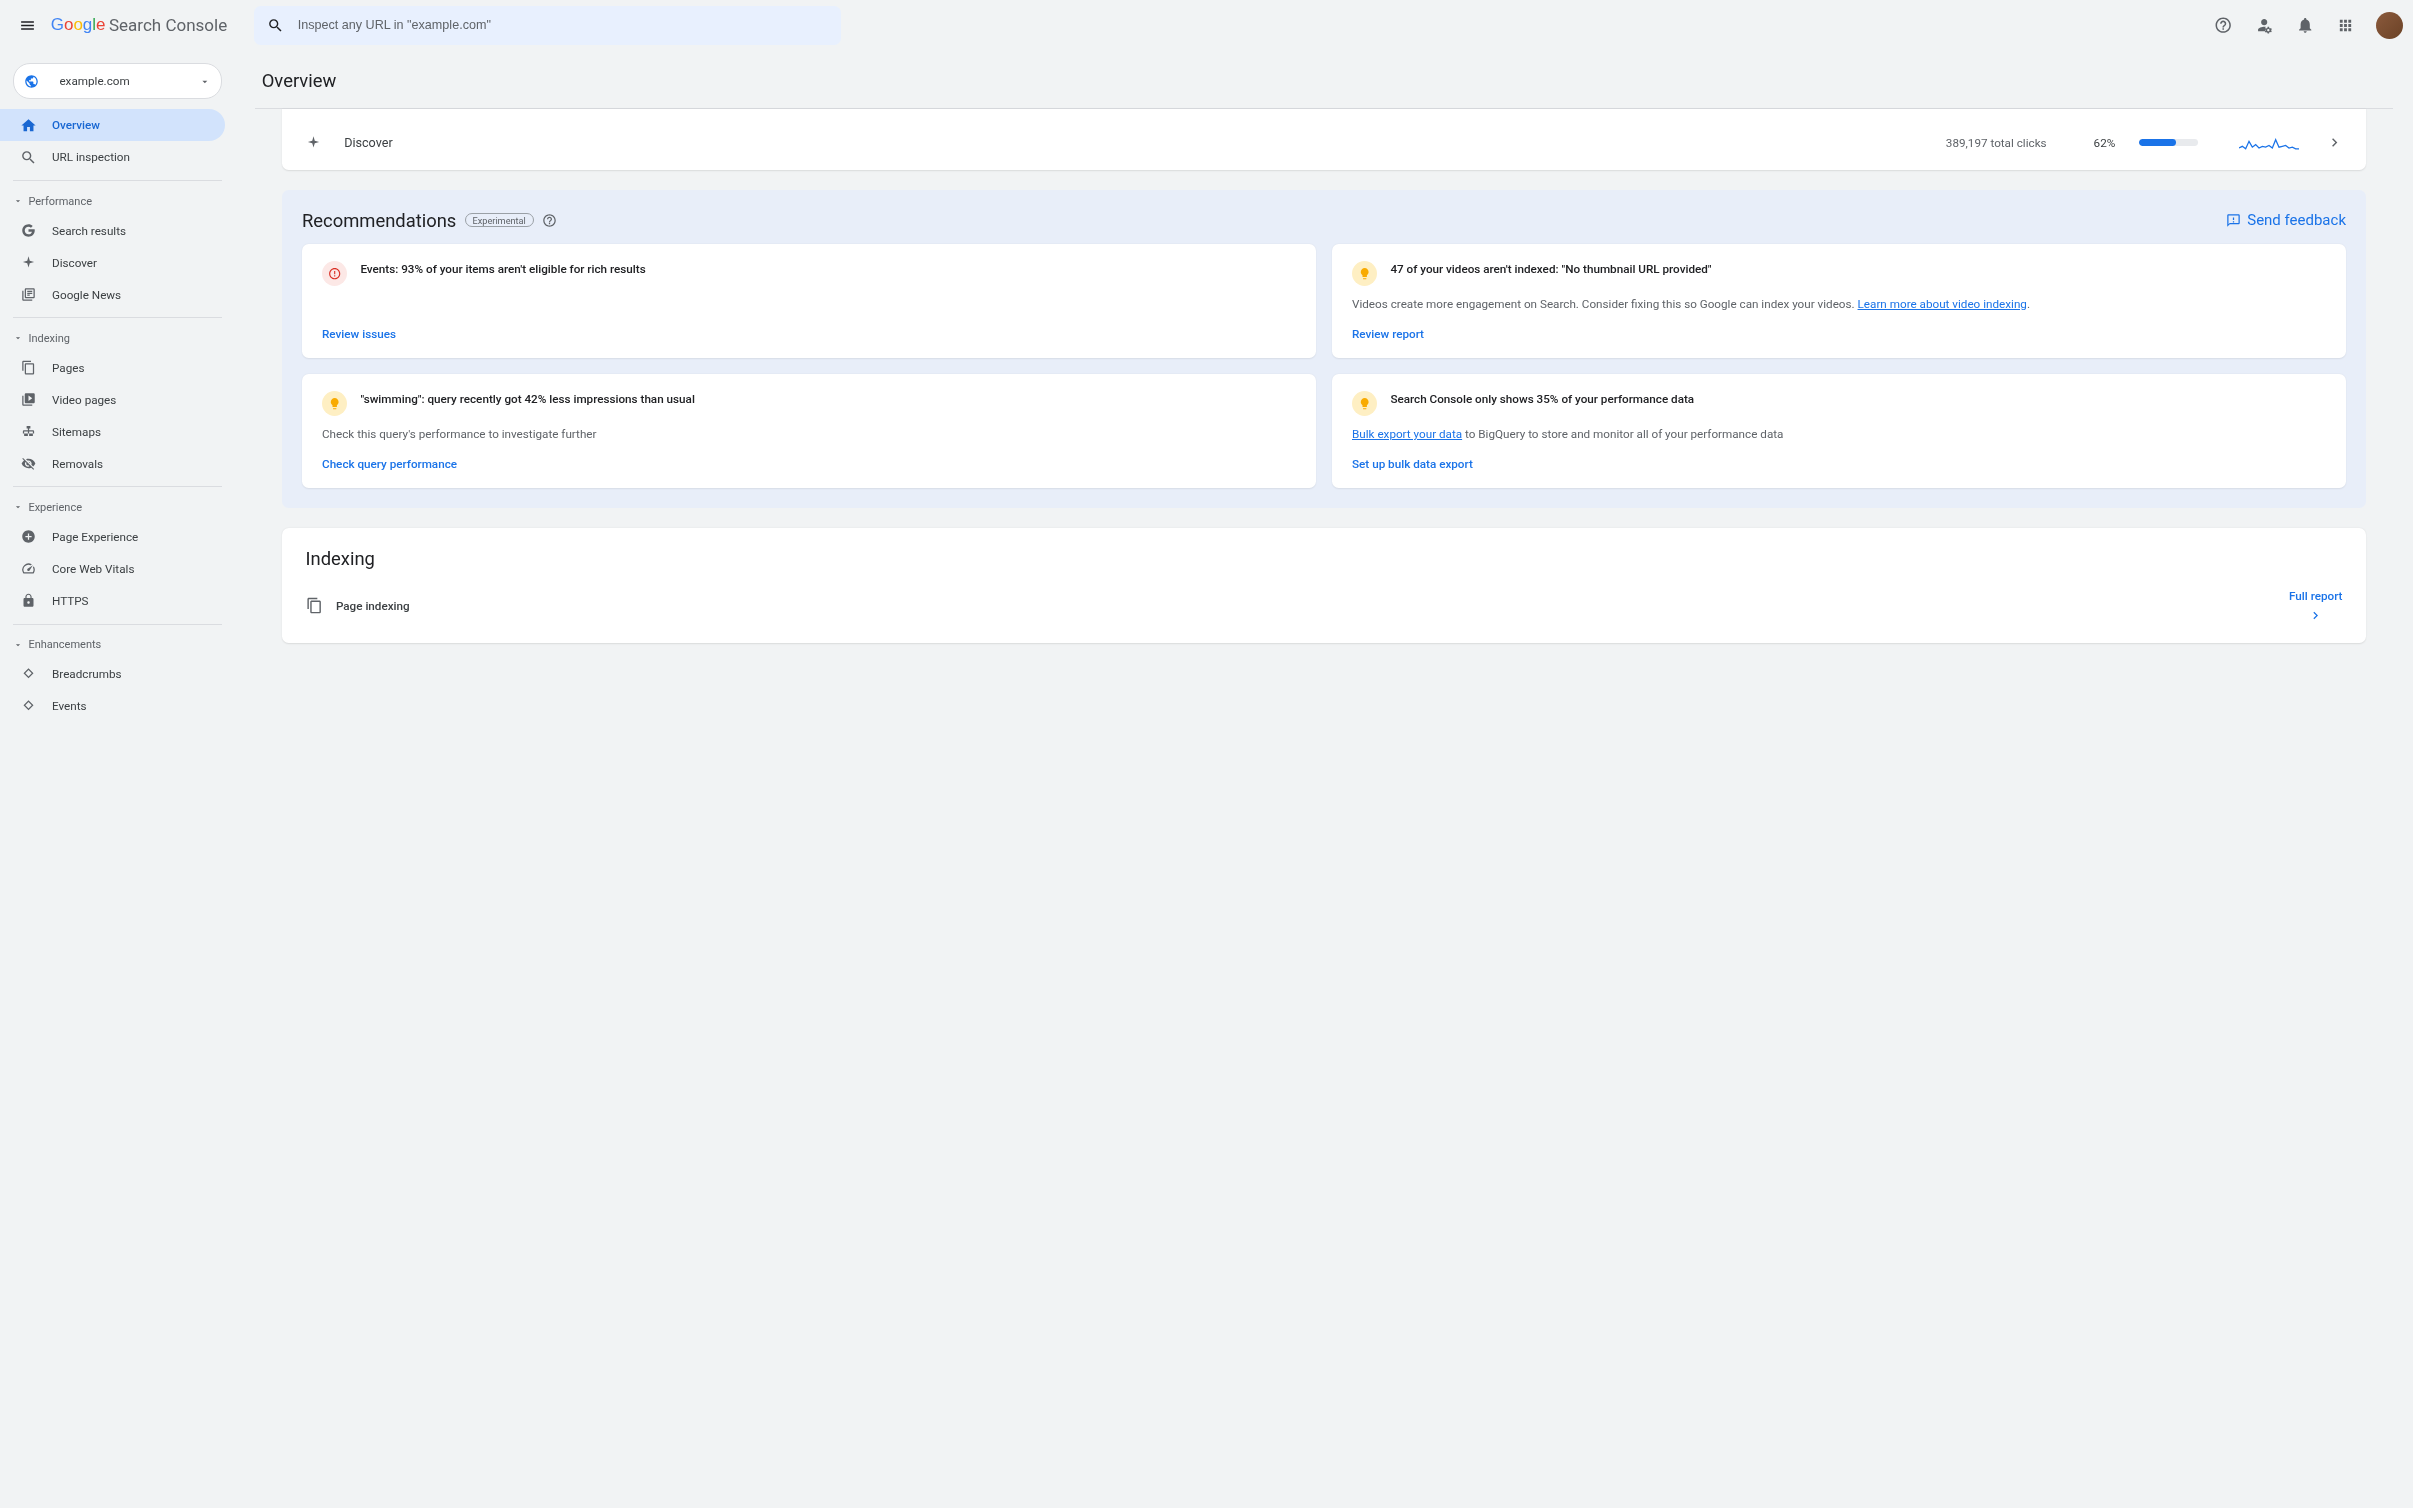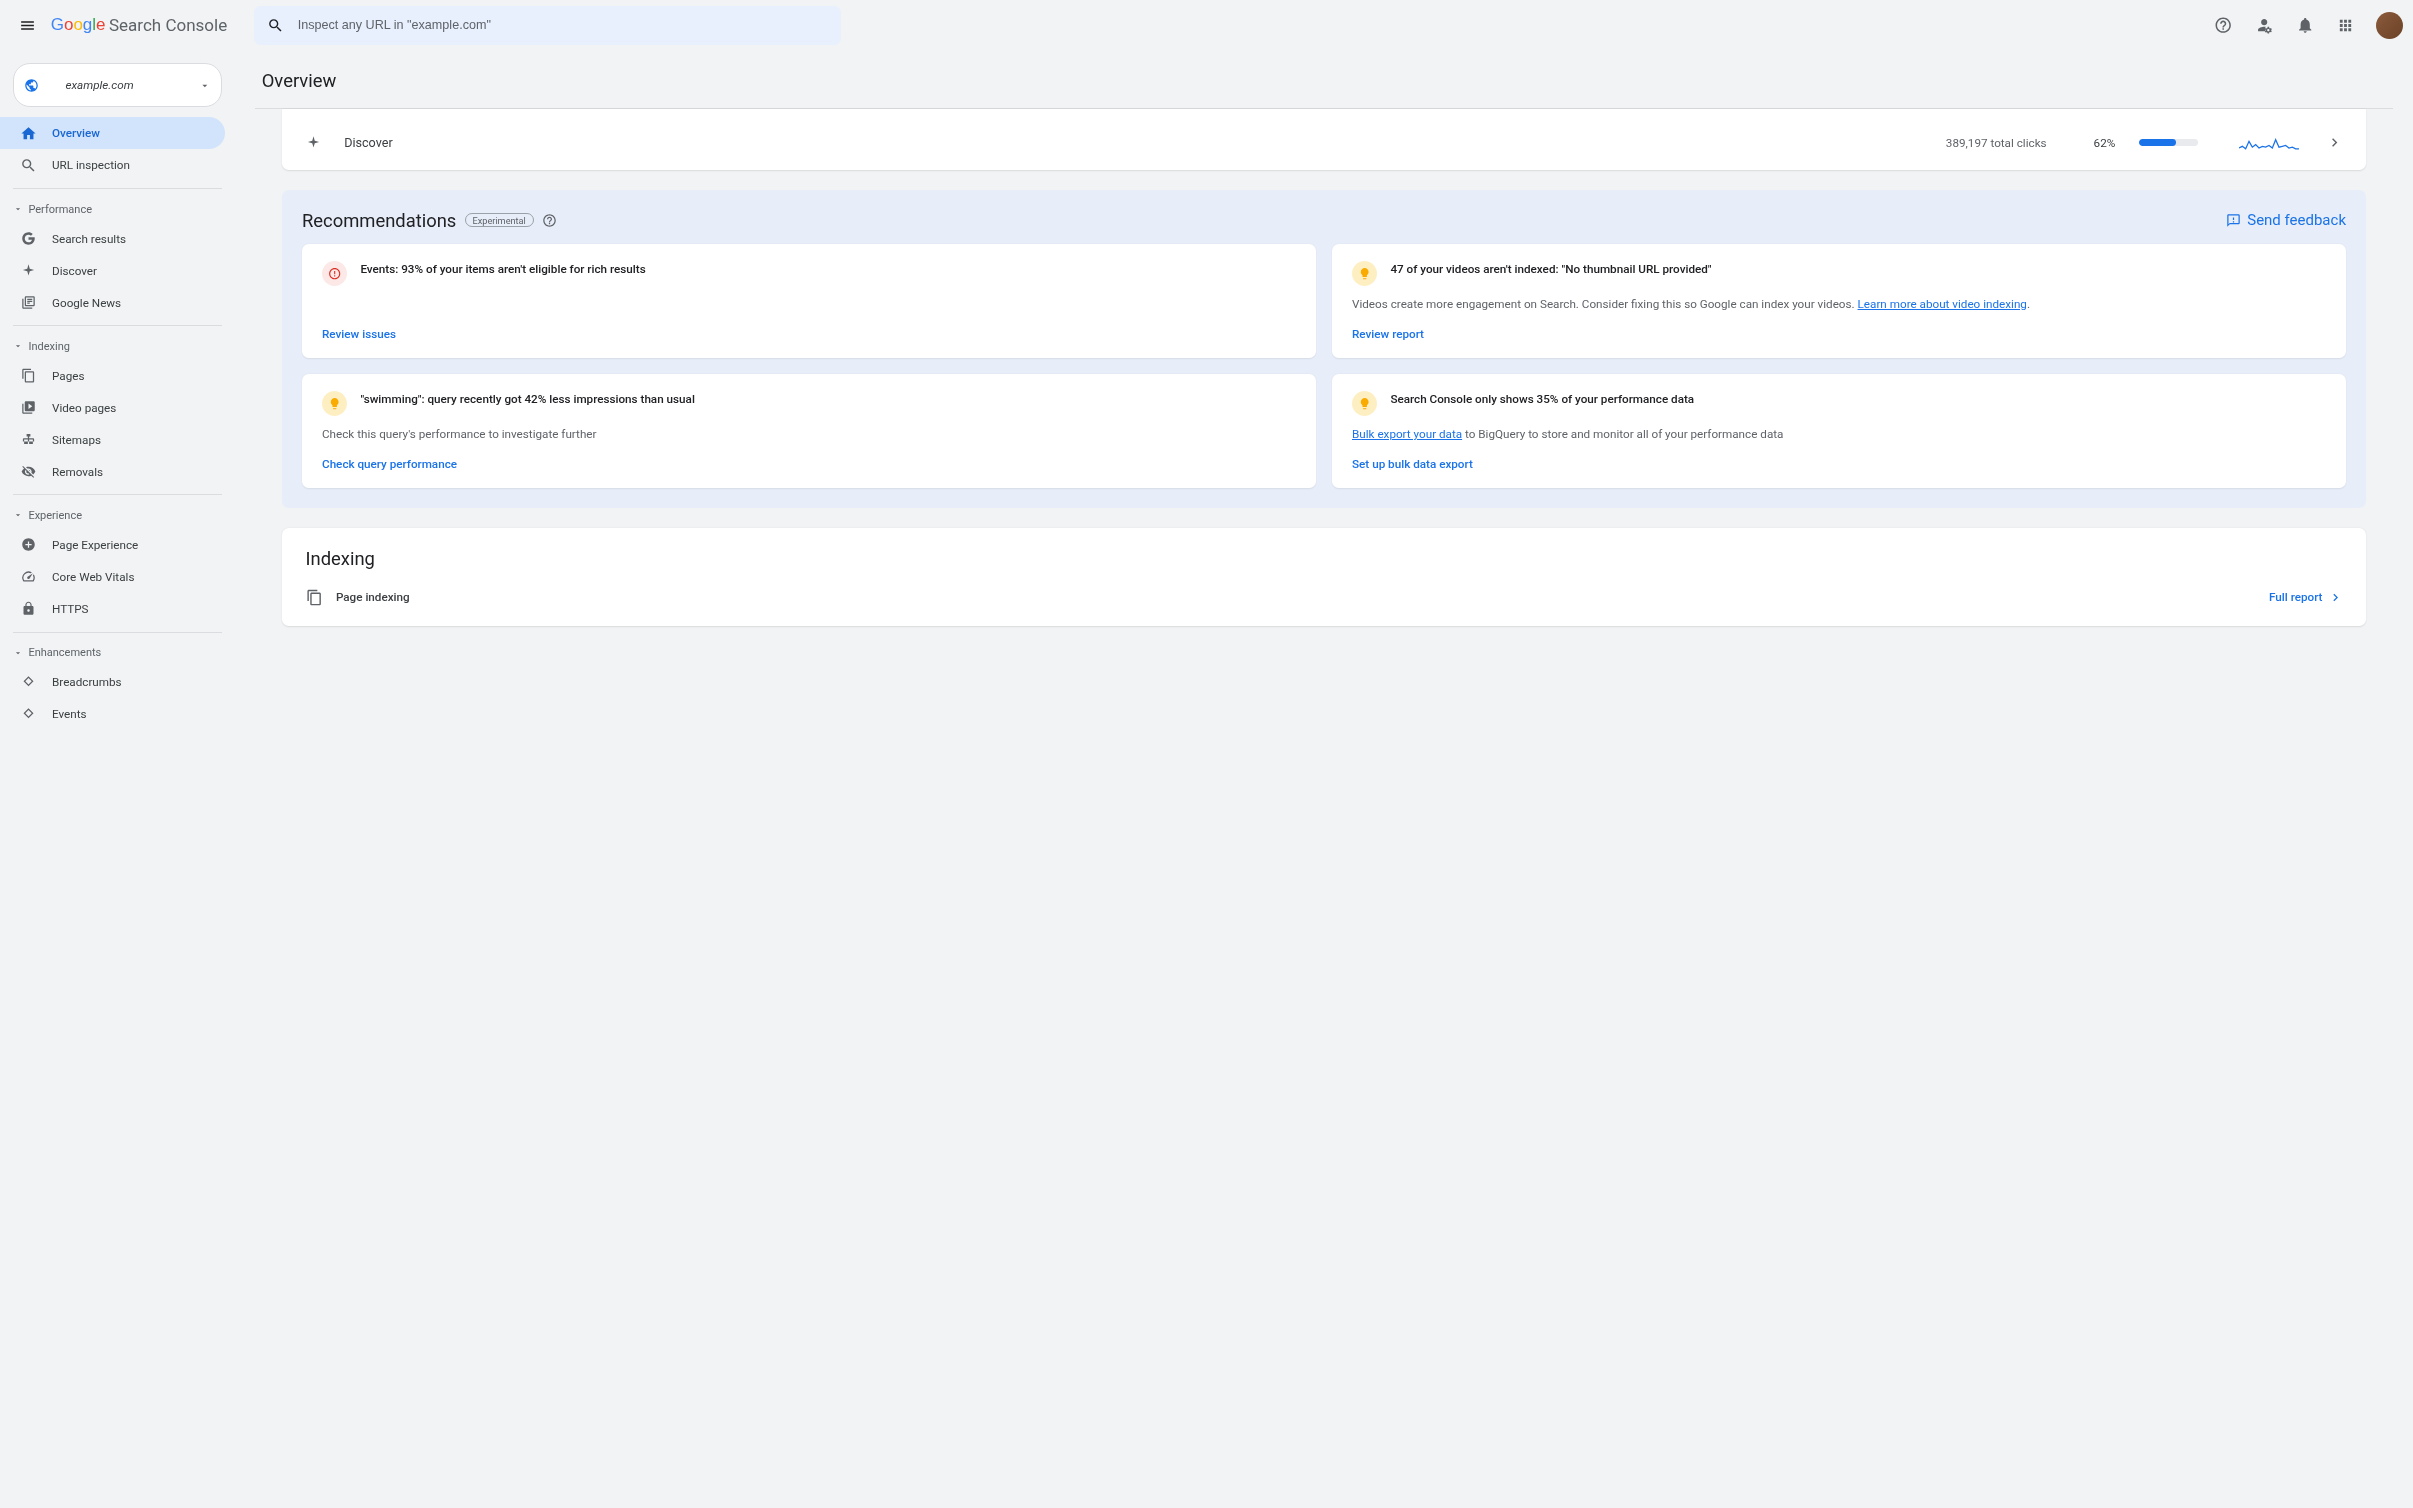--- a/index.html
+++ b/index.html
@@ -18,21 +18,21 @@
 .search-bar input::placeholder { color: #5f6368; }
 .header-right { margin-left: auto; display: flex; align-items: center; gap: 6.7px; }
 .icon-btn { width: 34px; height: 34px; display: flex; align-items: center; justify-content: center; border-radius: 50%; cursor: pointer; color: #5f6368; }
 .avatar { width: 27px; height: 27px; border-radius: 50%; background: linear-gradient(135deg, #8b5a3c, #6b4226); margin-left: 6.7px; }
 
 
 .body { display: flex; flex: 1; overflow: hidden; }
 
 
 .sidebar { width: 235px; padding: 6.7px 0; overflow-y: auto; flex-shrink: 0; }
-.property-selector { margin: 6.7px 13.4px 10px; height: 44px; border: 0.8px solid #dadce0; border-radius: 17px; display: flex; align-items: center; padding: 0 10px; gap: 26px; cursor: pointer; background: #fff; font-style: italic; }
+.property-selector { margin: 6.7px 13.4px 10px; height: 36px; border: 0.8px solid #dadce0; border-radius: 17px; display: flex; align-items: center; padding: 0 10px; gap: 20px; cursor: pointer; background: #fff; }
 .globe-icon { width: 15px; height: 15px; color: #1a73e8; }
 .property-selector .name { flex: 1; font-size: 11.7px; color: #3c4043; }
 .prop-dropdown { color: #5f6368; }
 .nav-item { display: flex; align-items: center; height: 32px; padding: 0 20px; gap: 15px; color: #3c4043; cursor: pointer; border-radius: 0 17px 17px 0; margin-right: 10px; }
 .nav-item.active { background: #d2e3fc; color: #1967d2; font-weight: 500; }
 .nav-item .icon { width: 17px; display: flex; justify-content: center; color: #5f6368; }
 .nav-item.active .icon { color: #1967d2; }
 .nav-group-header { display: flex; align-items: center; height: 27px; padding: 0 13.4px; gap: 5px; color: #5f6368; font-size: 11px; cursor: pointer; margin-top: 6.7px; }
 .divider { height: 0.8px; background: #dadce0; margin: 6.7px 13.4px; }
 
@@ -74,21 +74,21 @@
 .reco-link { color: #1a73e8; text-decoration: underline; cursor: pointer; }
 .reco-action { color: #1a73e8; font-size: 11.7px; font-weight: 500; cursor: pointer; margin-top: auto; }
 
 
 .index-section { margin: 20px 27px; }
 .index-card { background: #fff; border-radius: 6.7px; padding: 20px 23.5px; box-shadow: 0 0.8px 1.7px rgba(0,0,0,0.1); }
 .index-title { font-size: 18.4px; font-weight: 400; margin-bottom: 20px; }
 .index-row { display: flex; align-items: center; gap: 13.4px; }
 .index-row .icon { color: #5f6368; }
 .index-label { font-size: 11.7px; color: #3c4043; font-weight: 500; }
-.full-report { margin-left: auto; color: #1a73e8; font-size: 11.7px; font-weight: 500; display: flex; align-items: center; gap: 5px; cursor: pointer; }
+.full-report { margin-left: auto; color: #1a73e8; font-size: 11.7px; font-weight: 500; display: flex; align-items: center; gap: 5px; cursor: pointer; flex-direction: column; }
 
 svg { fill: currentColor; }
 </style>
 </head>
 <body>
 
 <div class="app">
   <div class="header">
     <div class="menu-btn">
       <svg width="17" height="17" viewBox="0 0 24 24">

